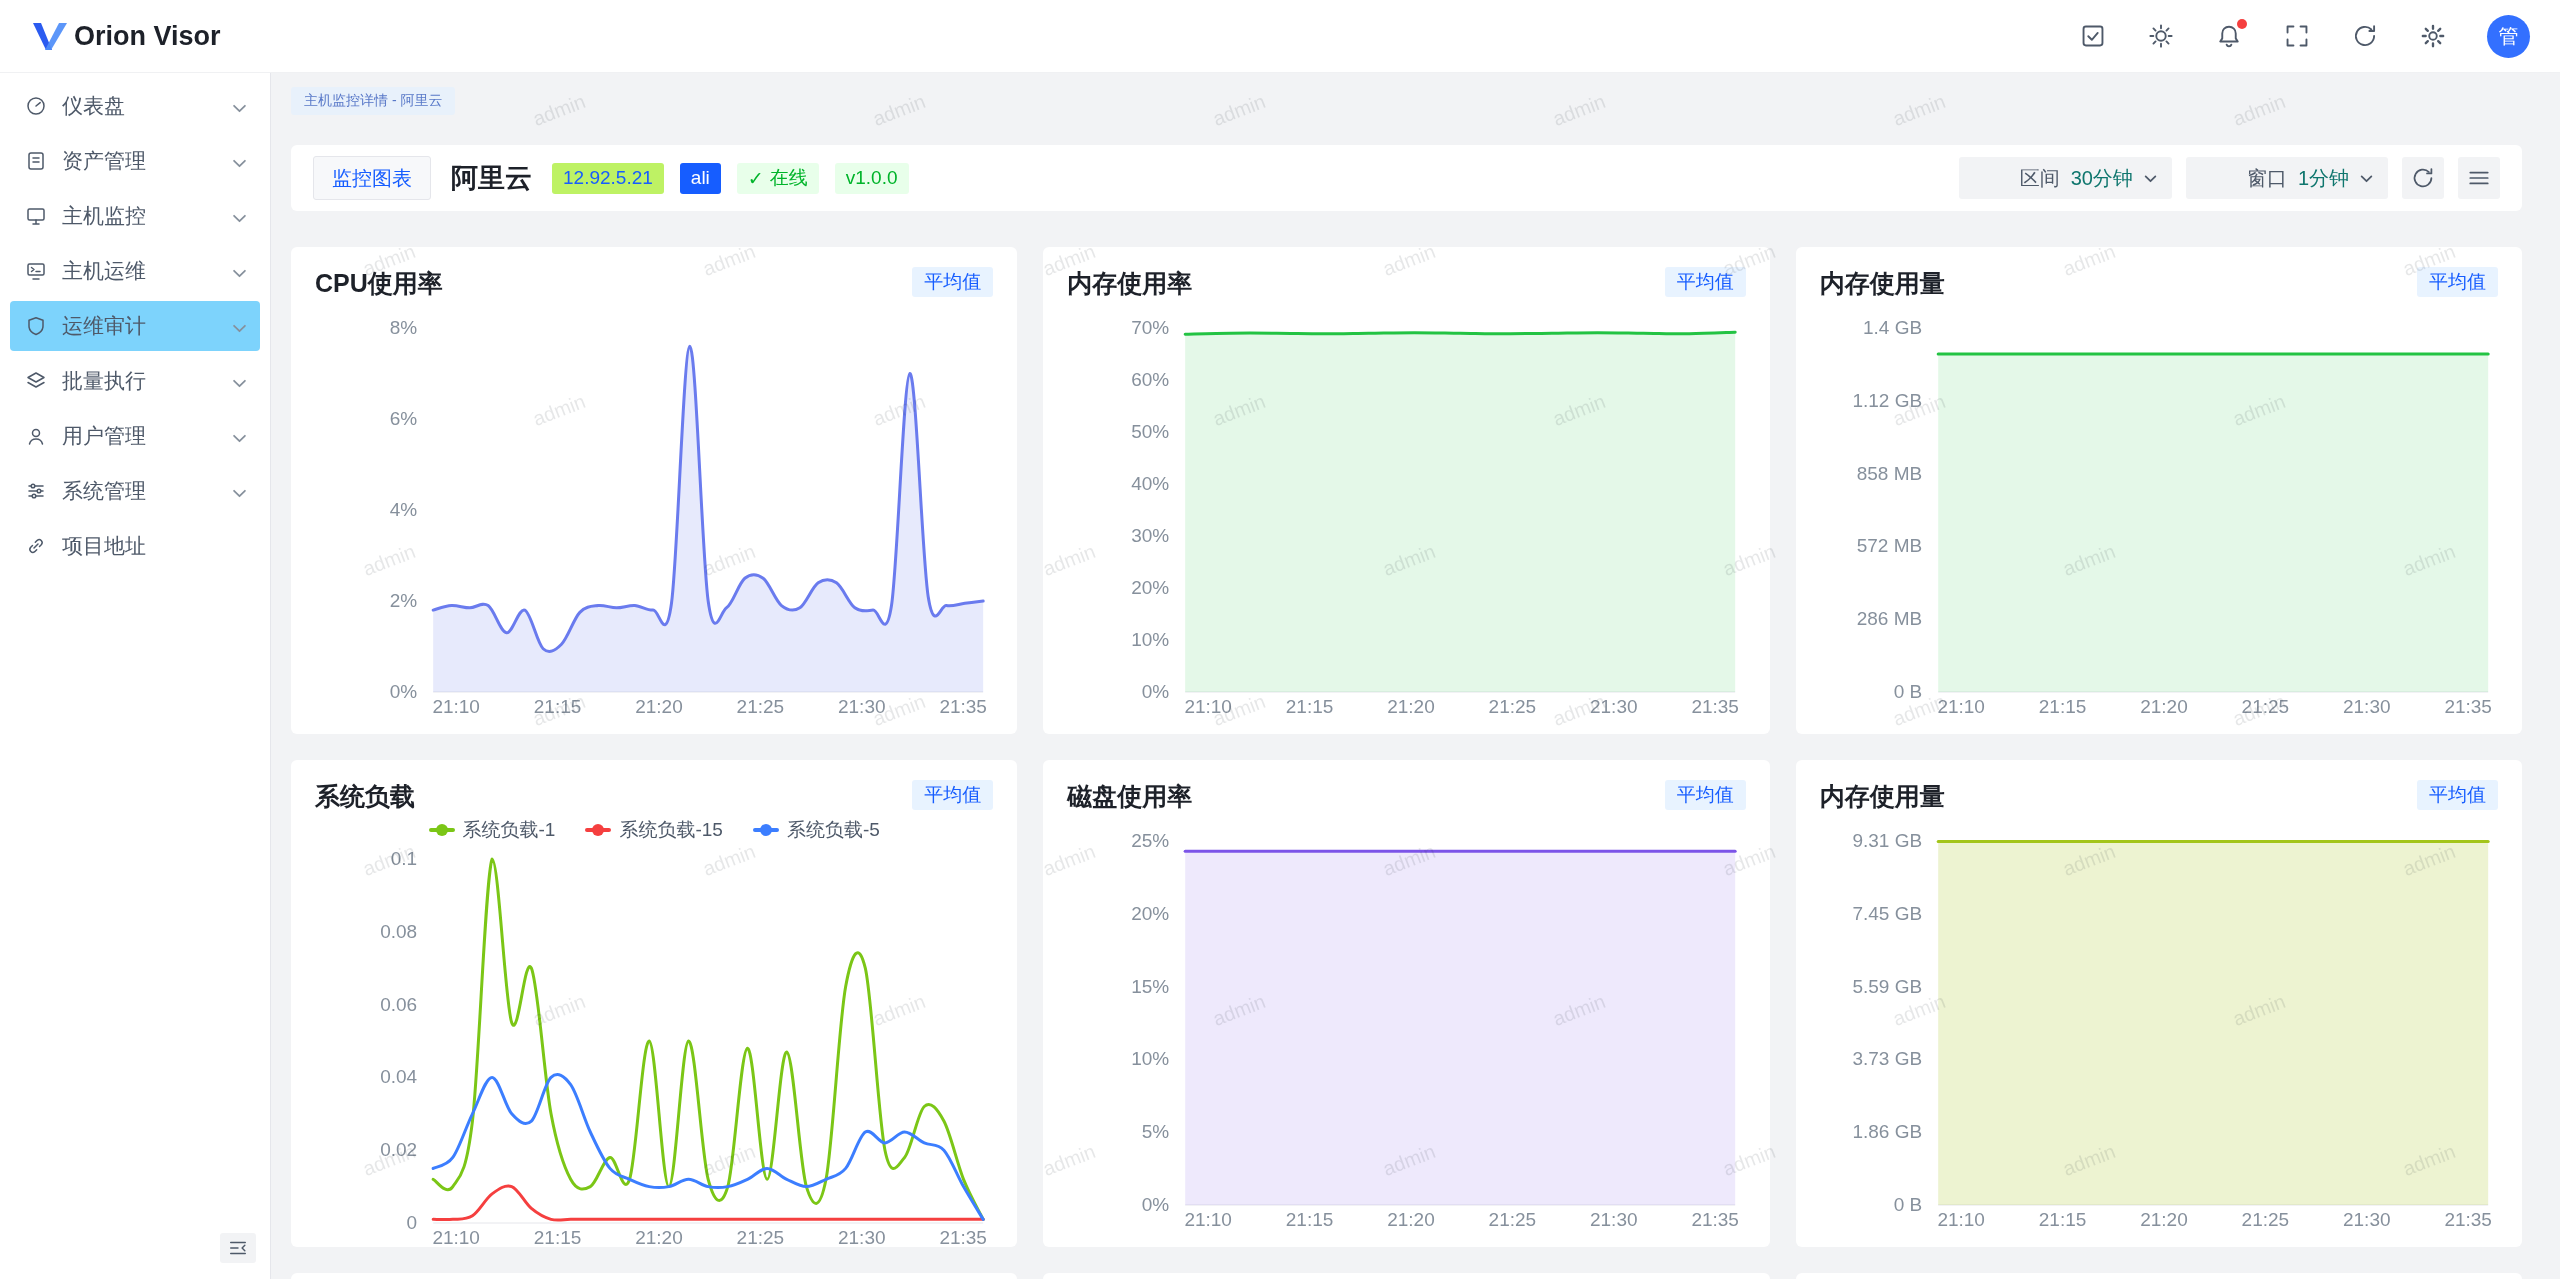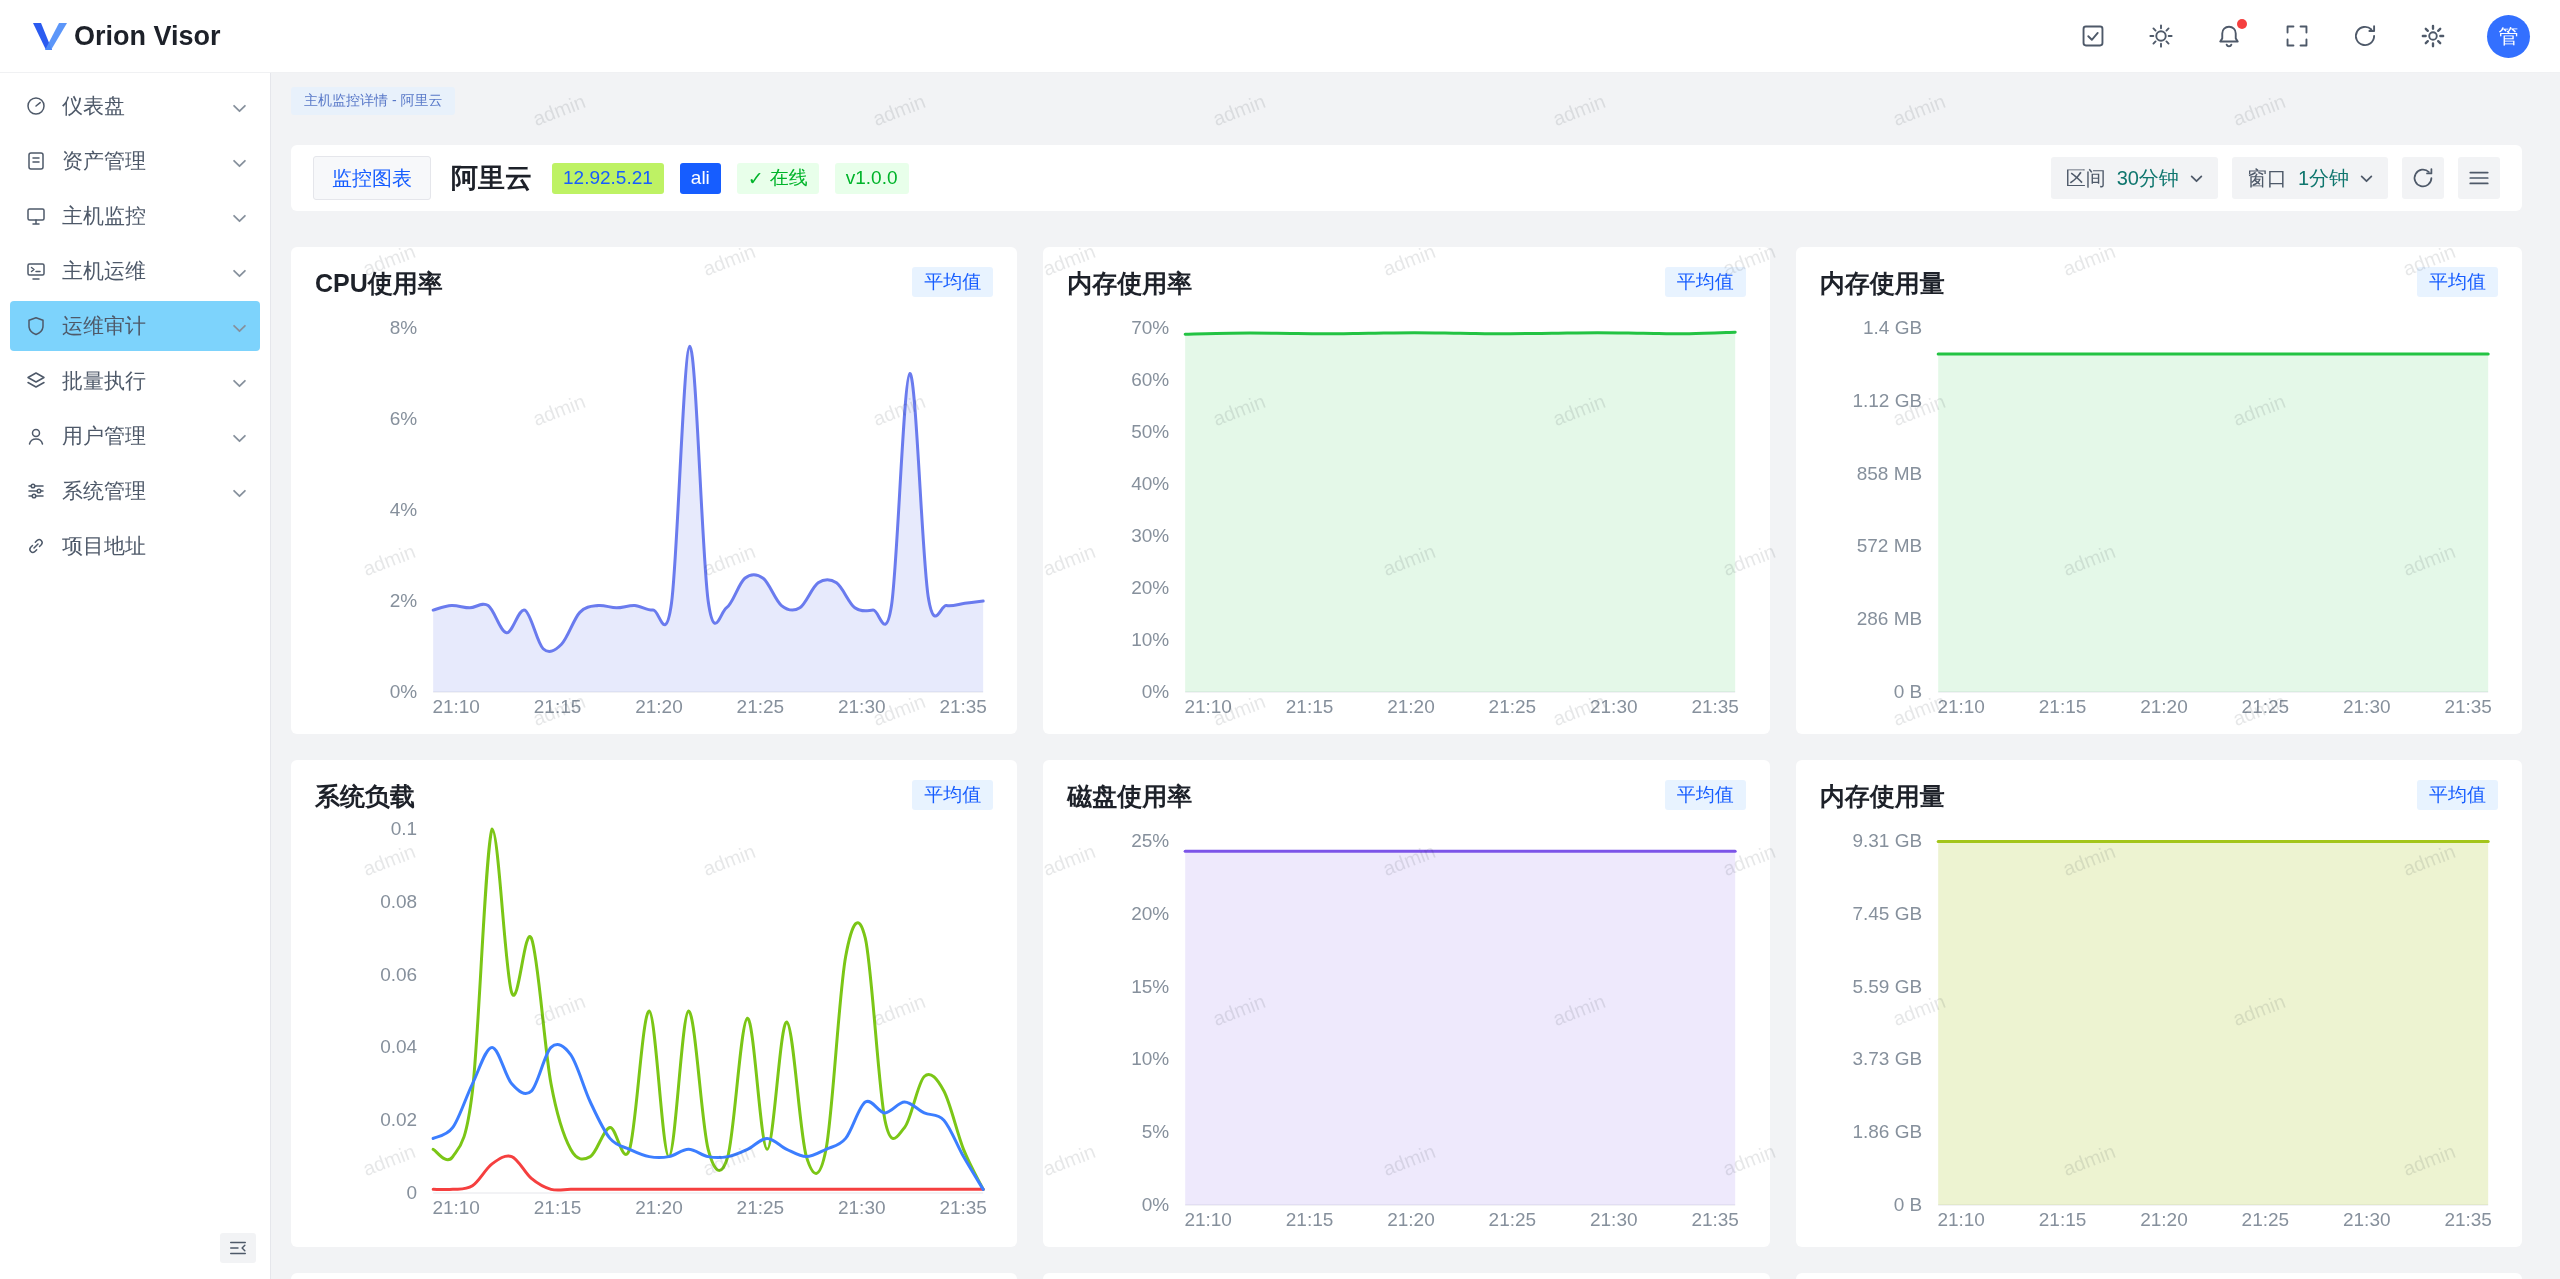--- a/index.html
+++ b/index.html
@@ -52,21 +52,21 @@
   .host-name { font-size:27px; font-weight:700; color:#1d2129; margin:0 4px; }
   .tag { height:31px; display:inline-flex; align-items:center; gap:6px; padding:0 11px;
     border-radius:3px; font-size:19px; }
   .tag-ip { background:#bef264; color:#165dff; }
   .tag-agent { background:#165dff; color:#fff; }
   .tag-online { background:#e8ffea; color:#00b42a; }
   .tag-version { background:#e8ffea; color:#00b42a; }
   .hc-right { display:flex; align-items:center; gap:14px; }
   .hselect { display:inline-flex; align-items:center; gap:11px; height:42px; padding:0 15px;
     background:#f2f3f5; border-radius:3px; font-size:20px; cursor:pointer; }
-  .hselect .sel-label { color:#4e5969; }
+  .hselect .sel-label { color:#4e5969;margin-left:46px; }
   .hselect .sel-value { color:#0f766e; }
   .hselect svg { stroke:#4e5969; fill:none; stroke-width:1.6; stroke-linecap:round; stroke-linejoin:round; }
   .hbtn { width:42px; height:42px; background:#f2f3f5; border-radius:3px; display:flex;
     align-items:center; justify-content:center; cursor:pointer; }
   .hbtn svg { stroke:#4e5969; fill:none; stroke-width:1.6; stroke-linecap:round; stroke-linejoin:round; }
 
   
   .charts-grid { display:grid; grid-template-columns:repeat(3,1fr); gap:26px; grid-auto-rows:487px; }
   .card { background:#fff; border-radius:6px; padding:20px 24px; position:relative; overflow:hidden; }
   .card-head { display:flex; align-items:flex-start; justify-content:space-between; height:34px; }
@@ -376,20 +376,40 @@
           <text x="648" y="408" text-anchor="middle" class="tick">21:35</text>
           <path d="M118 48.99999999999994C125.63888888888889 48.99999999999994,148.55555555555557 48.99999999999994,163.83333333333334 48.99999999999994C179.11111111111111 48.99999999999994,194.3888888888889 48.99999999999994,209.66666666666669 48.99999999999994C224.94444444444446 48.99999999999994,240.22222222222223 48.99999999999994,255.5 48.99999999999994C270.77777777777777 48.99999999999994,286.0555555555556 48.99999999999994,301.33333333333337 48.99999999999994C316.61111111111114 48.99999999999994,331.88888888888886 48.99999999999994,347.16666666666663 48.99999999999994C362.4444444444444 48.99999999999994,377.72222222222223 48.99999999999994,393 48.99999999999994C408.27777777777777 48.99999999999994,423.55555555555554 48.99999999999994,438.8333333333333 48.99999999999994C454.1111111111111 48.99999999999994,469.3888888888889 48.99999999999994,484.6666666666667 48.99999999999994C499.94444444444446 48.99999999999994,515.2222222222223 48.99999999999994,530.5 48.99999999999994C545.7777777777777 48.99999999999994,561.0555555555554 48.99999999999994,576.3333333333333 48.99999999999994C591.6111111111111 48.99999999999994,606.8888888888889 48.99999999999994,622.1666666666667 48.99999999999994C637.4444444444446 48.99999999999994,660.3611111111111 48.99999999999994,668 48.99999999999994 L 668 387 L 118 387 Z" fill="rgba(35,195,67,0.12)" stroke="none"></path>
           <path d="M118 48.99999999999994C125.63888888888889 48.99999999999994,148.55555555555557 48.99999999999994,163.83333333333334 48.99999999999994C179.11111111111111 48.99999999999994,194.3888888888889 48.99999999999994,209.66666666666669 48.99999999999994C224.94444444444446 48.99999999999994,240.22222222222223 48.99999999999994,255.5 48.99999999999994C270.77777777777777 48.99999999999994,286.0555555555556 48.99999999999994,301.33333333333337 48.99999999999994C316.61111111111114 48.99999999999994,331.88888888888886 48.99999999999994,347.16666666666663 48.99999999999994C362.4444444444444 48.99999999999994,377.72222222222223 48.99999999999994,393 48.99999999999994C408.27777777777777 48.99999999999994,423.55555555555554 48.99999999999994,438.8333333333333 48.99999999999994C454.1111111111111 48.99999999999994,469.3888888888889 48.99999999999994,484.6666666666667 48.99999999999994C499.94444444444446 48.99999999999994,515.2222222222223 48.99999999999994,530.5 48.99999999999994C545.7777777777777 48.99999999999994,561.0555555555554 48.99999999999994,576.3333333333333 48.99999999999994C591.6111111111111 48.99999999999994,606.8888888888889 48.99999999999994,622.1666666666667 48.99999999999994C637.4444444444446 48.99999999999994,660.3611111111111 48.99999999999994,668 48.99999999999994" fill="none" stroke="#23c343" stroke-width="3" stroke-linecap="round" stroke-linejoin="round"></path>
         </svg>
       </div>
     <div class="card chart-card">
       <div class="card-head">
         <h3 class="card-title">系统负载</h3>
         <span class="badge">平均值</span>
       </div>
+      <div class="legend show">
+          <span class="lg-item">
+            <span class="lg-mark" style="background: rgb(123, 198, 22);">
+              <i style="background: rgb(123, 198, 22);"></i>
+            </span>
+            <span>系统负载-1</span>
+          </span>
+          <span class="lg-item">
+            <span class="lg-mark" style="background: rgb(245, 63, 63);">
+              <i style="background: rgb(245, 63, 63);"></i>
+            </span>
+            <span>系统负载-15</span>
+          </span>
+          <span class="lg-item">
+            <span class="lg-mark" style="background: rgb(60, 126, 255);">
+              <i style="background: rgb(60, 126, 255);"></i>
+            </span>
+            <span>系统负载-5</span>
+          </span>
+        </div>
     <svg viewBox="0 0 678 404" width="100%" height="404" class="plot">
           <text x="102" y="17" text-anchor="end" class="tick">0.1</text>
           <text x="102" y="89.8" text-anchor="end" class="tick">0.08</text>
           <text x="102" y="162.6" text-anchor="end" class="tick">0.06</text>
           <text x="102" y="235.4" text-anchor="end" class="tick">0.04</text>
           <text x="102" y="308.2" text-anchor="end" class="tick">0.02</text>
           <text x="102" y="381" text-anchor="end" class="tick">0</text>
           <line x1="118" y1="375" x2="668" y2="375" class="axisline"></line>
           <text x="141" y="396" text-anchor="middle" class="tick">21:10</text>
           <text x="242.4" y="396" text-anchor="middle" class="tick">21:15</text>

